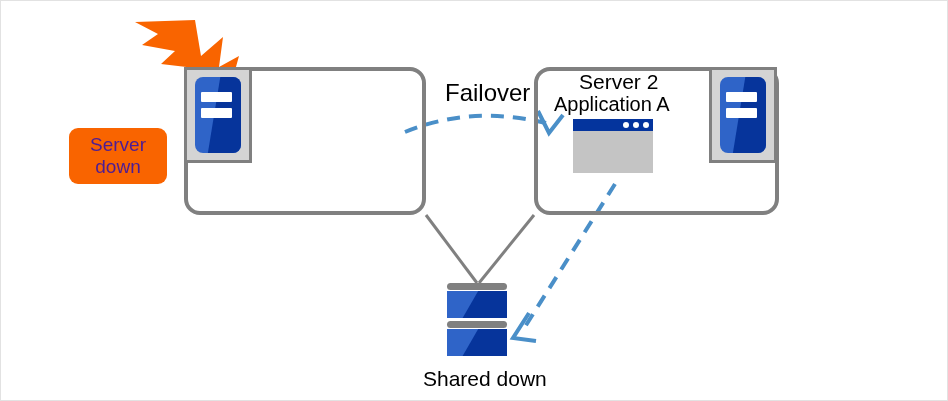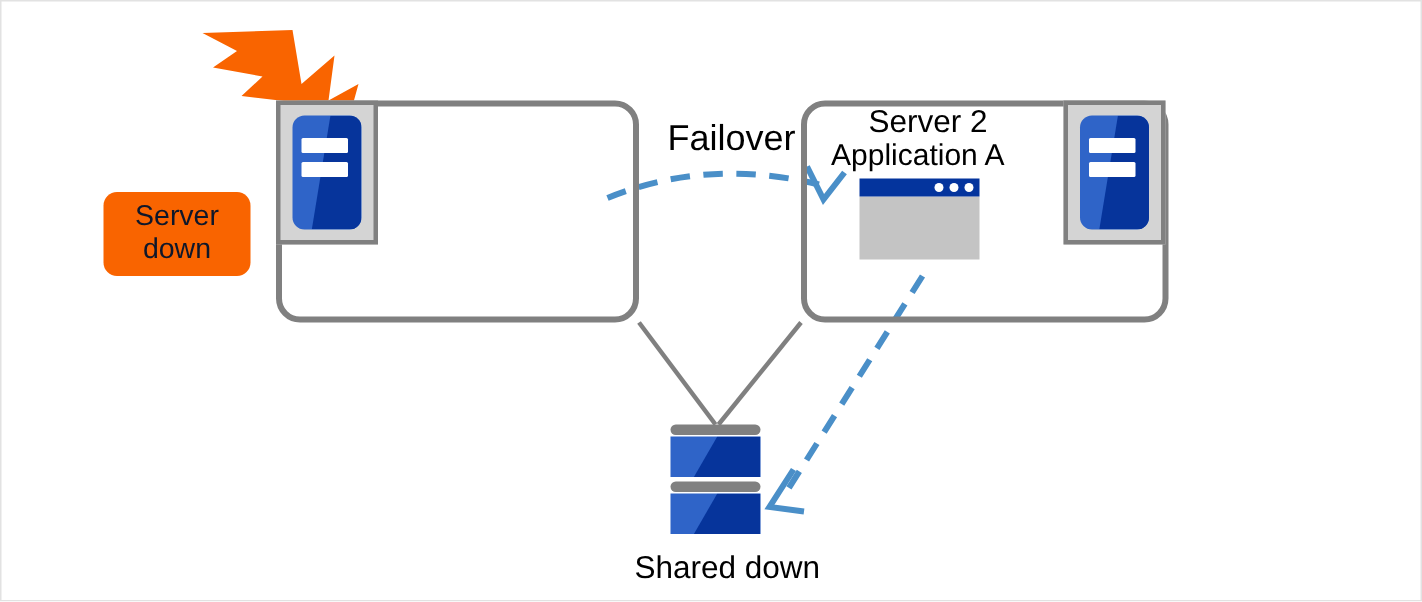--- a/index.html
+++ b/index.html
@@ -110,21 +110,21 @@
     clip-path:polygon(52% 0, 100% 0, 100% 100%, 26% 100%);
   }
   .disk-gap{height:3px;}
 
   
   #callout-serverdown{
     position:absolute;
     left:68px;top:127px;width:98px;height:56px;
     background:#f96400;
     border-radius:9px;
-    color:#0f172a;
+    color:#4c1d95;
     font-size:19px;
     display:flex;
     flex-direction:column;
     align-items:center;
     justify-content:center;
     line-height:1.18;
     box-sizing:border-box;
   }
 </style>
 </head>

